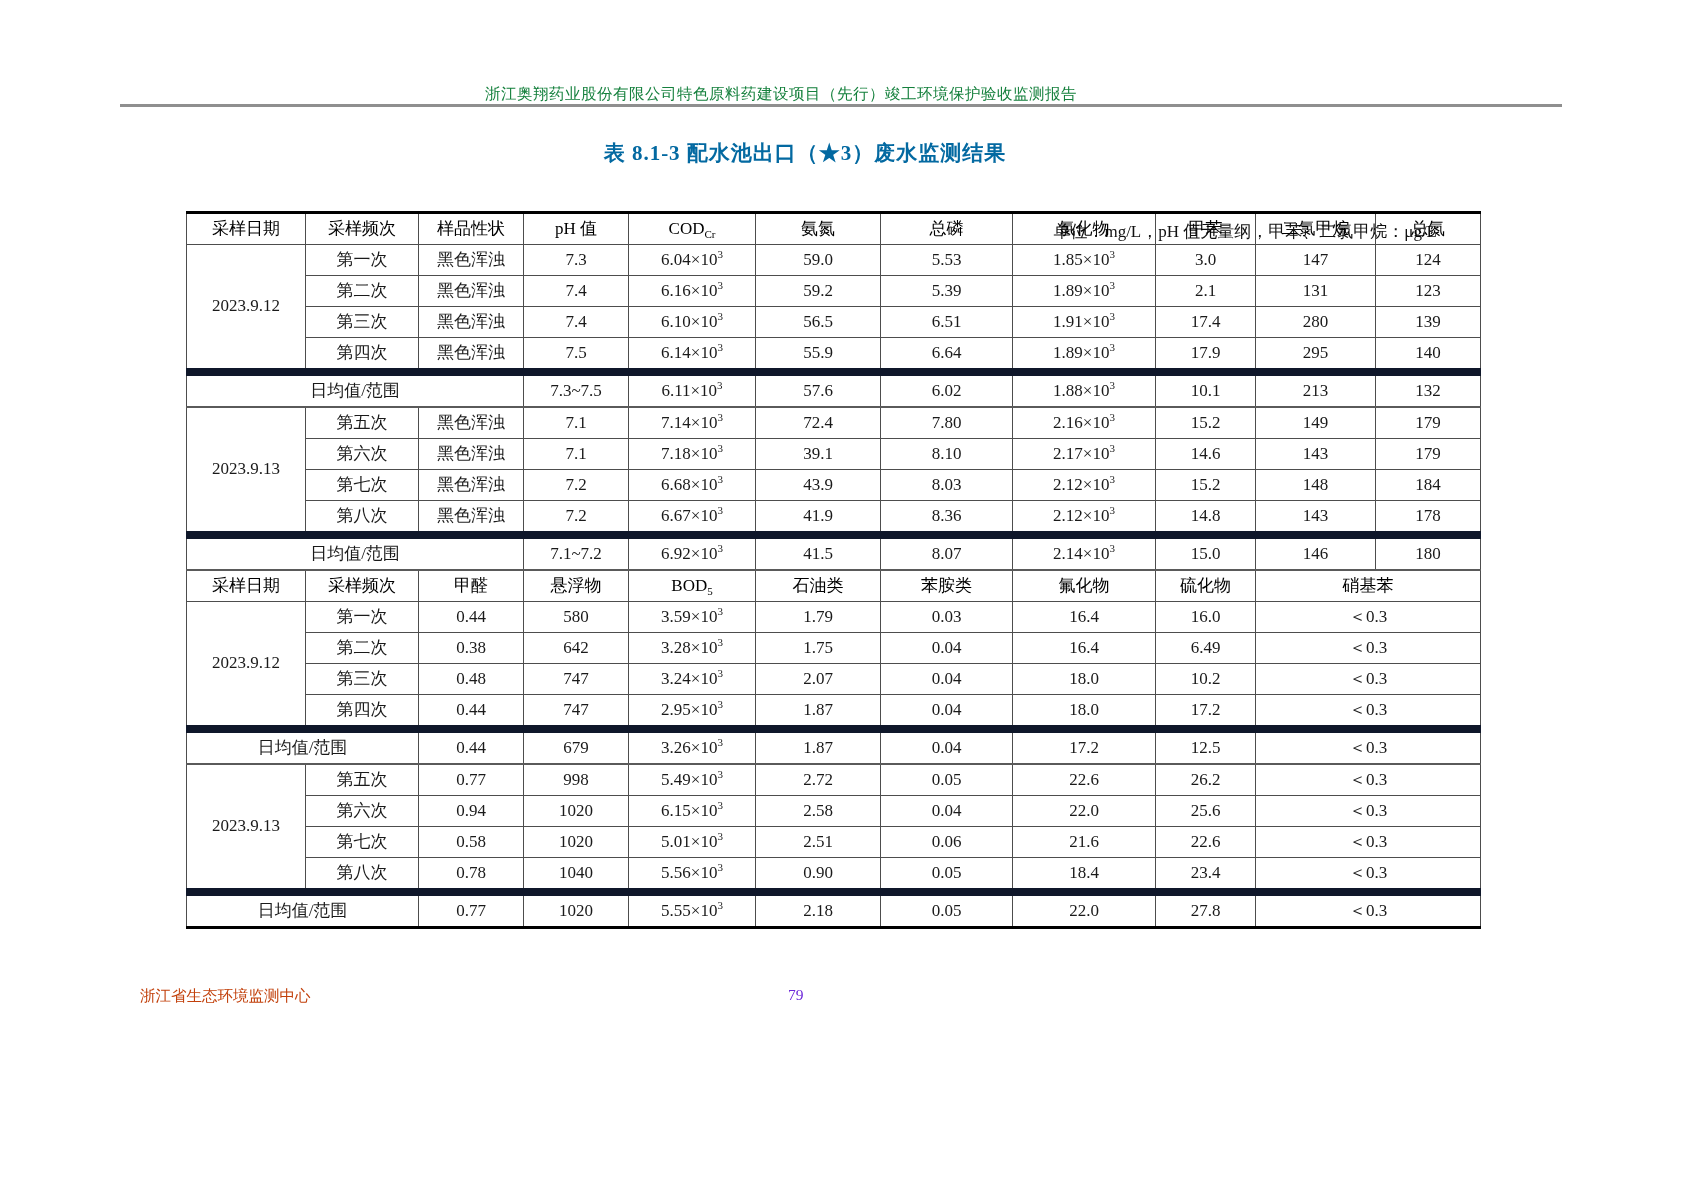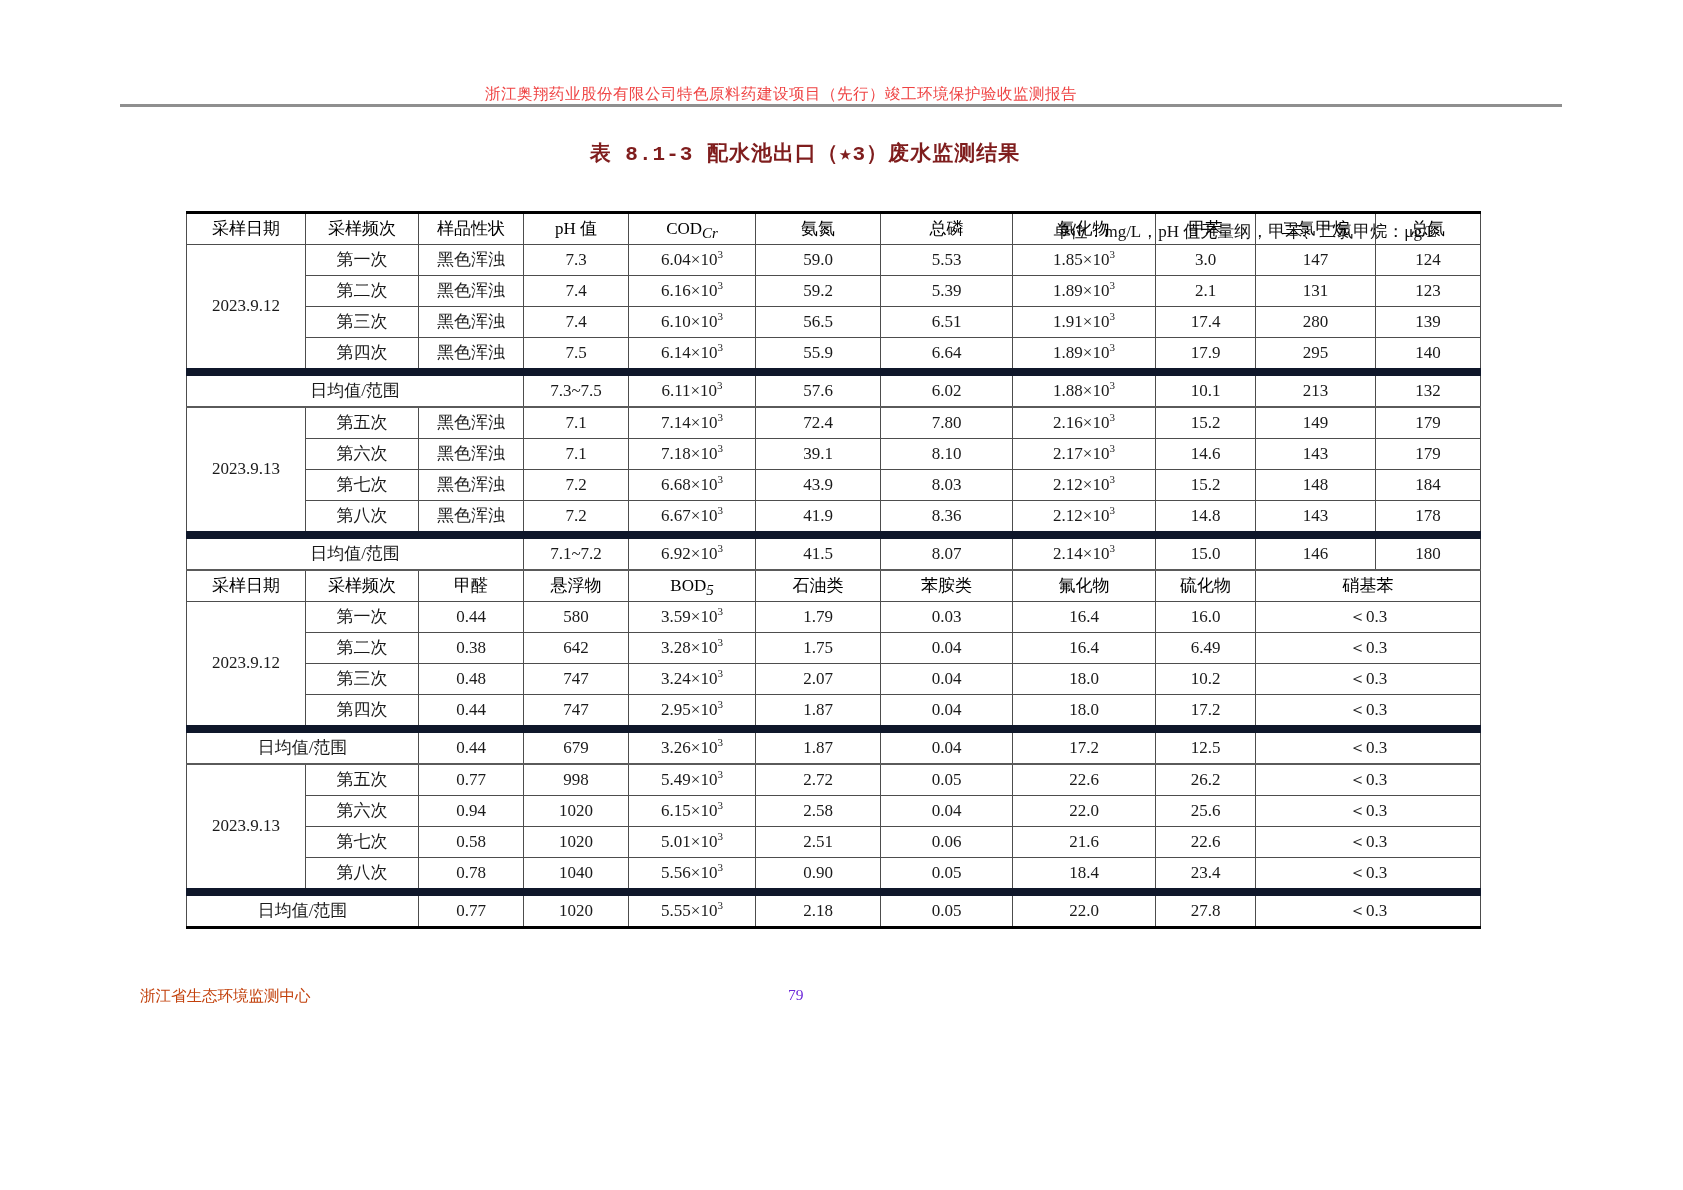--- a/index.html
+++ b/index.html
@@ -3,50 +3,50 @@
 <meta charset="utf-8">
 <style>
   html,body{margin:0;padding:0;}
   body{
     width:1683px;height:1190px;background:#ffffff;position:relative;
     font-family:"Liberation Serif","DejaVu Serif",serif;color:#1a1a1a;
     overflow:hidden;
   }
   .page-header{
     position:absolute;top:84px;left:0;width:1562px;
-    text-align:center;font-size:15.5px;color:#ef4444;letter-spacing:.5px;
+    text-align:center;font-size:15.5px;color:#15803d;letter-spacing:.5px;
   }
   .header-rule{
     position:absolute;top:104px;left:120px;width:1442px;height:3px;
     background:#8f8f8f;
   }
   .doc-title{
     position:absolute;top:139px;left:0;width:1610px;text-align:center;
-    font-size:21px;font-weight:bold;letter-spacing:1px;color:#7f1d1d;font-family:Liberation Mono, monospace;
+    font-size:21px;font-weight:bold;letter-spacing:1px;color:#0369a1;
   }
   .unit-note{
     position:absolute;top:184px;right:246px;font-size:17px;color:#111;margin-top:36px;
   }
   table.mon{
     position:absolute;left:186px;top:211px;width:1294px;
     border-collapse:collapse;table-layout:fixed;
     border-top:3px solid #000;border-bottom:3px solid #000;
     font-size:17px;
   }
   table.mon td{
     border:1px solid #4d4d4d;text-align:center;vertical-align:middle;
     padding:0 2px;height:30px;line-height:1.1;
     white-space:nowrap;overflow:hidden;
   }
   table.mon tr.avg-row td{
     border-top:8px solid #0f172a;border-bottom:2px solid #5a5a5a;
   }
   table.mon tr.header-row td{color:#000;}
   table.mon sup{font-size:11px;line-height:0;}
-  table.mon sub{font-size:15px;line-height:0;font-style:italic;}
+  table.mon sub{font-size:11px;line-height:0;}
   .footer-left{
     position:absolute;top:986px;left:140px;font-size:15.5px;color:#c2410c;
   }
   .page-number{
     position:absolute;top:986px;left:788px;font-size:15.5px;color:#6d28d9;
   }
 </style>
 </head>
 <body>
 

